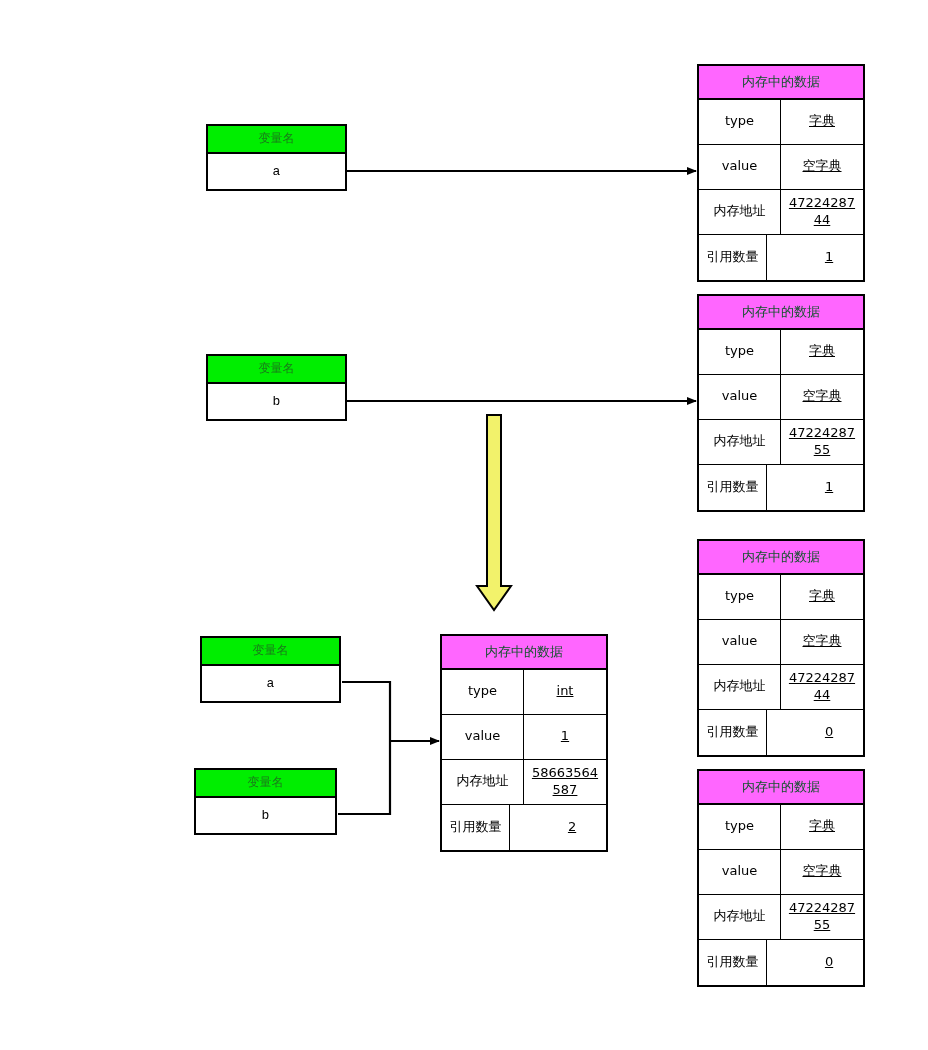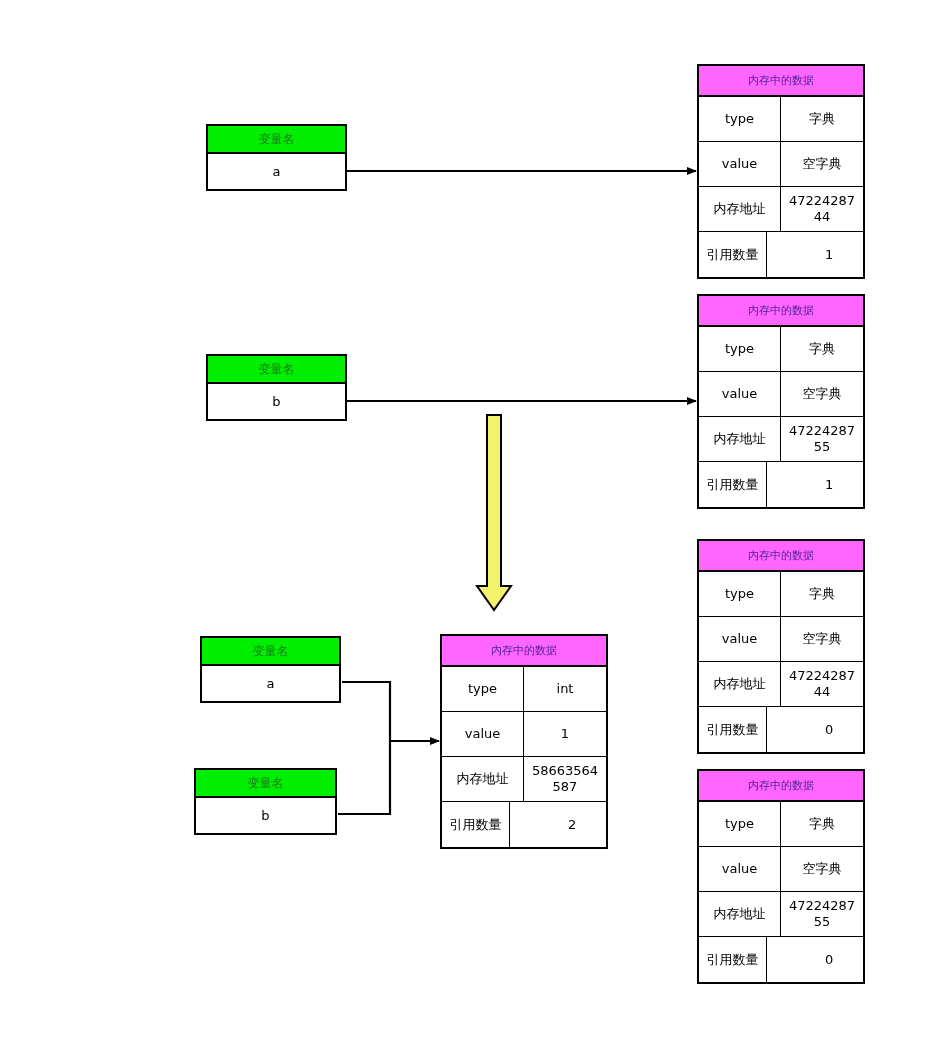--- a/index.html
+++ b/index.html
@@ -19,23 +19,23 @@
   
   .mem-table {
     position: absolute;
     border: 2px solid #000000;
     border-collapse: collapse;
     background: #ffffff;
     box-sizing: border-box;
   }
   .mem-table .mem-header {
     background: #ff66ff;
-    color: #4c1d95;
-    text-align: center;
-    font-size: 11px;
+    color: #14532d;
+    text-align: center;
+    font-size: 13px;
     line-height: 1.2;
     padding: 8px 0;
     border-bottom: 2px solid #000000;
     box-sizing: border-box;
   }
   .mem-table .mem-row {
     display: flex;
     border-bottom: 1px solid #000000;
     box-sizing: border-box;
   }
@@ -54,35 +54,37 @@
     box-sizing: border-box;
     padding: 8px 4px;
     word-break: break-all;
   }
   .mem-table .mem-cell-key {
     width: 50%;
     border-right: 1px solid #000000;
   }
   .mem-table .mem-cell-val {
     width: 50%;
+    text-decoration: underline;
   }
 
   
   .t-right   { left: 697px; width: 168px; }
   .t-center  { left: 440px; width: 168px; }
   .mem-table .mem-row { height: 45px; }
   .mem-table.t-right .mem-row,
   .mem-table.t-center .mem-row { height: 45px; }
 
   
   .var-box {
     position: absolute;
     border: 2px solid #000000;
     background: #ffffff;
     box-sizing: border-box;
+    font-family: Liberation Mono, monospace;
   }
   .var-box .var-header {
     background: #00ee00;
     color: #1a7a1a;
     text-align: center;
     font-size: 12px;
     line-height: 1.2;
     padding: 6px 0;
     border-bottom: 2px solid #000000;
     box-sizing: border-box;

